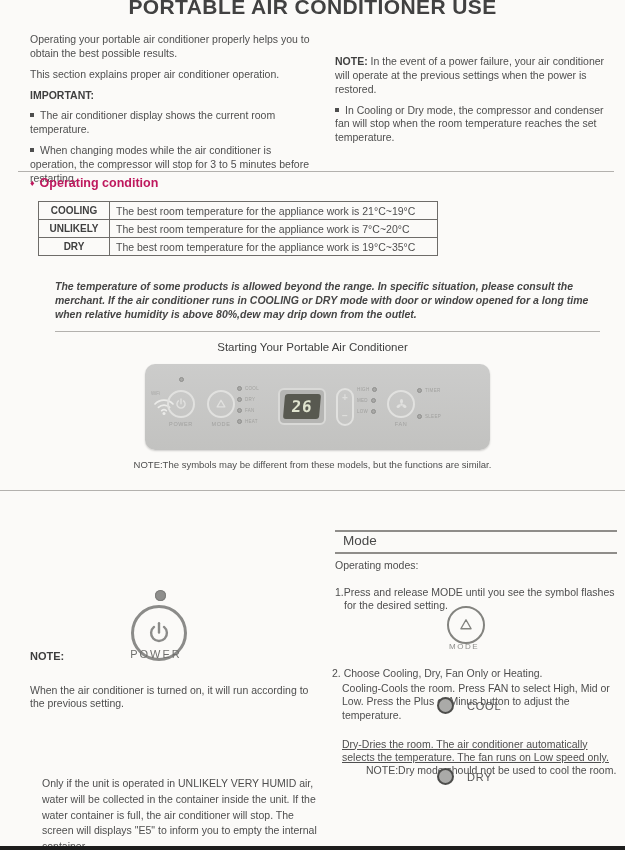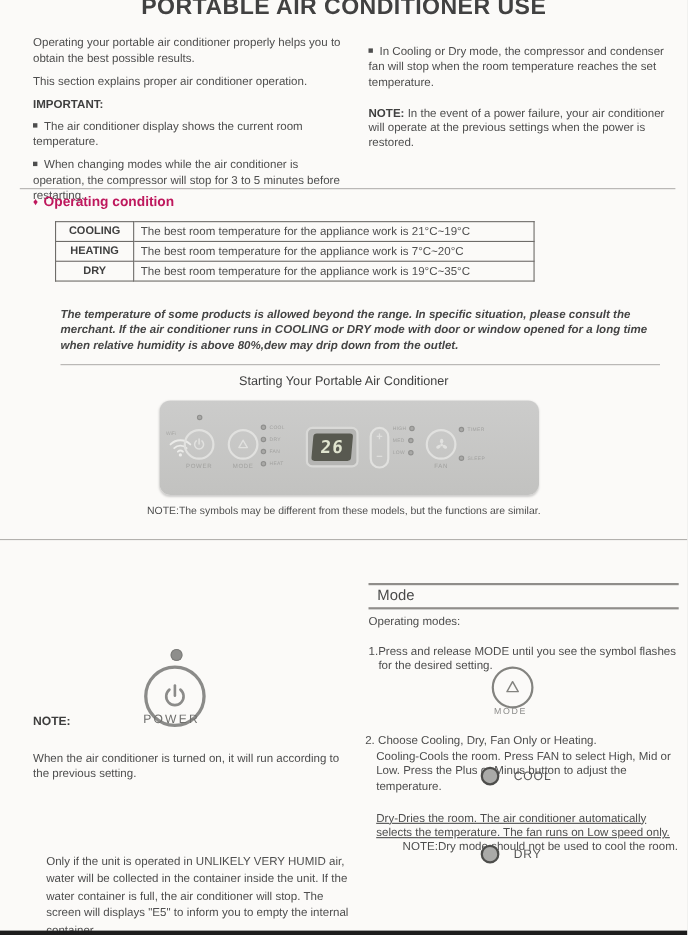--- a/index.html
+++ b/index.html
@@ -18,21 +18,21 @@
   .intro-right { left:335px; top:41px; width:282px; }
   .intro-left p, .intro-right p { margin:0 0 7px 0; }
   .bold { font-weight:bold; color:#3f3f3f; }
   .sq { display:inline-block; width:4px; height:4px; background:#4e4e4e; margin-right:6px; vertical-align:2px; }
   .rule { height:1px; background:#b3b1ae; }
   .rule-dark { height:2px; background:#8f8d8a; }
 
   .oc-heading { left:30px; top:176px; font-size:12.5px; font-weight:bold; color:#be185d; }
   .oc-heading .dia { font-size:9px; margin-right:5px; vertical-align:1px; }
 
-  table.oc { left:50px; top:201px; position:absolute; border-collapse:collapse; width:436px; }
+  table.oc { left:38px; top:201px; position:absolute; border-collapse:collapse; width:400px; }
   table.oc td { border:1px solid #6e6c69; font-size:10.5px; padding:2px 6px; height:13px; }
   table.oc td.mode { width:58px; font-weight:bold; text-align:center; color:#3f3f3f; font-size:10px; }
 
   .warning {
     left:55px; top:279px; width:542px;
     font-size:10.5px; font-weight:bold; font-style:italic; line-height:1.35; color:#454545;
   }
   .start-heading { top:341px; left:0; width:625px; text-align:center; font-size:11.5px; color:#3f3f3f; }
 
   
@@ -104,37 +104,37 @@
 
   <div class="abs intro-left body-text">
     <p>Operating your portable air conditioner properly helps you to obtain the best possible results.</p>
     <p>This section explains proper air conditioner operation.</p>
     <p class="bold">IMPORTANT:</p>
     <p><span class="sq"></span><span>The air conditioner display shows the current room temperature.</span></p>
     <p><span class="sq"></span><span>When changing modes while the air conditioner is operation, the compressor will stop for 3 to 5 minutes before restarting.</span></p>
   </div>
 
   <div class="abs intro-right body-text">
+    <p style="margin-top:14px"><span class="bold">NOTE:</span><span> In the event of a power failure, your air conditioner will operate at the previous settings when the power is restored.</span></p>
     <p><span class="sq"></span><span>In Cooling or Dry mode, the compressor and condenser fan will stop when the room temperature reaches the set temperature.</span></p>
-    <p style="margin-top:14px"><span class="bold">NOTE:</span><span> In the event of a power failure, your air conditioner will operate at the previous settings when the power is restored.</span></p>
   </div>
 
   <div class="abs rule" style="left:18px; top:171px; width:596px;"></div>
 
   <div class="abs oc-heading">
     <span class="dia">♦</span><span>Operating condition</span>
   </div>
   <table class="oc">
     <tbody>
         <tr>
       <td class="mode">COOLING</td>
       <td>The best room temperature for the appliance work is 21°C~19°C</td>
     </tr>
     <tr>
-      <td class="mode">HEATING</td>
+      <td class="mode">UNLIKELY</td>
       <td>The best room temperature for the appliance work is 7°C~20°C</td>
     </tr>
     <tr>
       <td class="mode">DRY</td>
       <td>The best room temperature for the appliance work is 19°C~35°C</td>
     </tr>
   </tbody>
     </table>
 
   <div class="abs warning">The temperature of some products is allowed beyond the range. In specific situation, please consult the merchant. If the air conditioner runs in COOLING or DRY mode with door or window opened for a long time when relative humidity is above 80%,dew may drip down from the outlet.</div>

